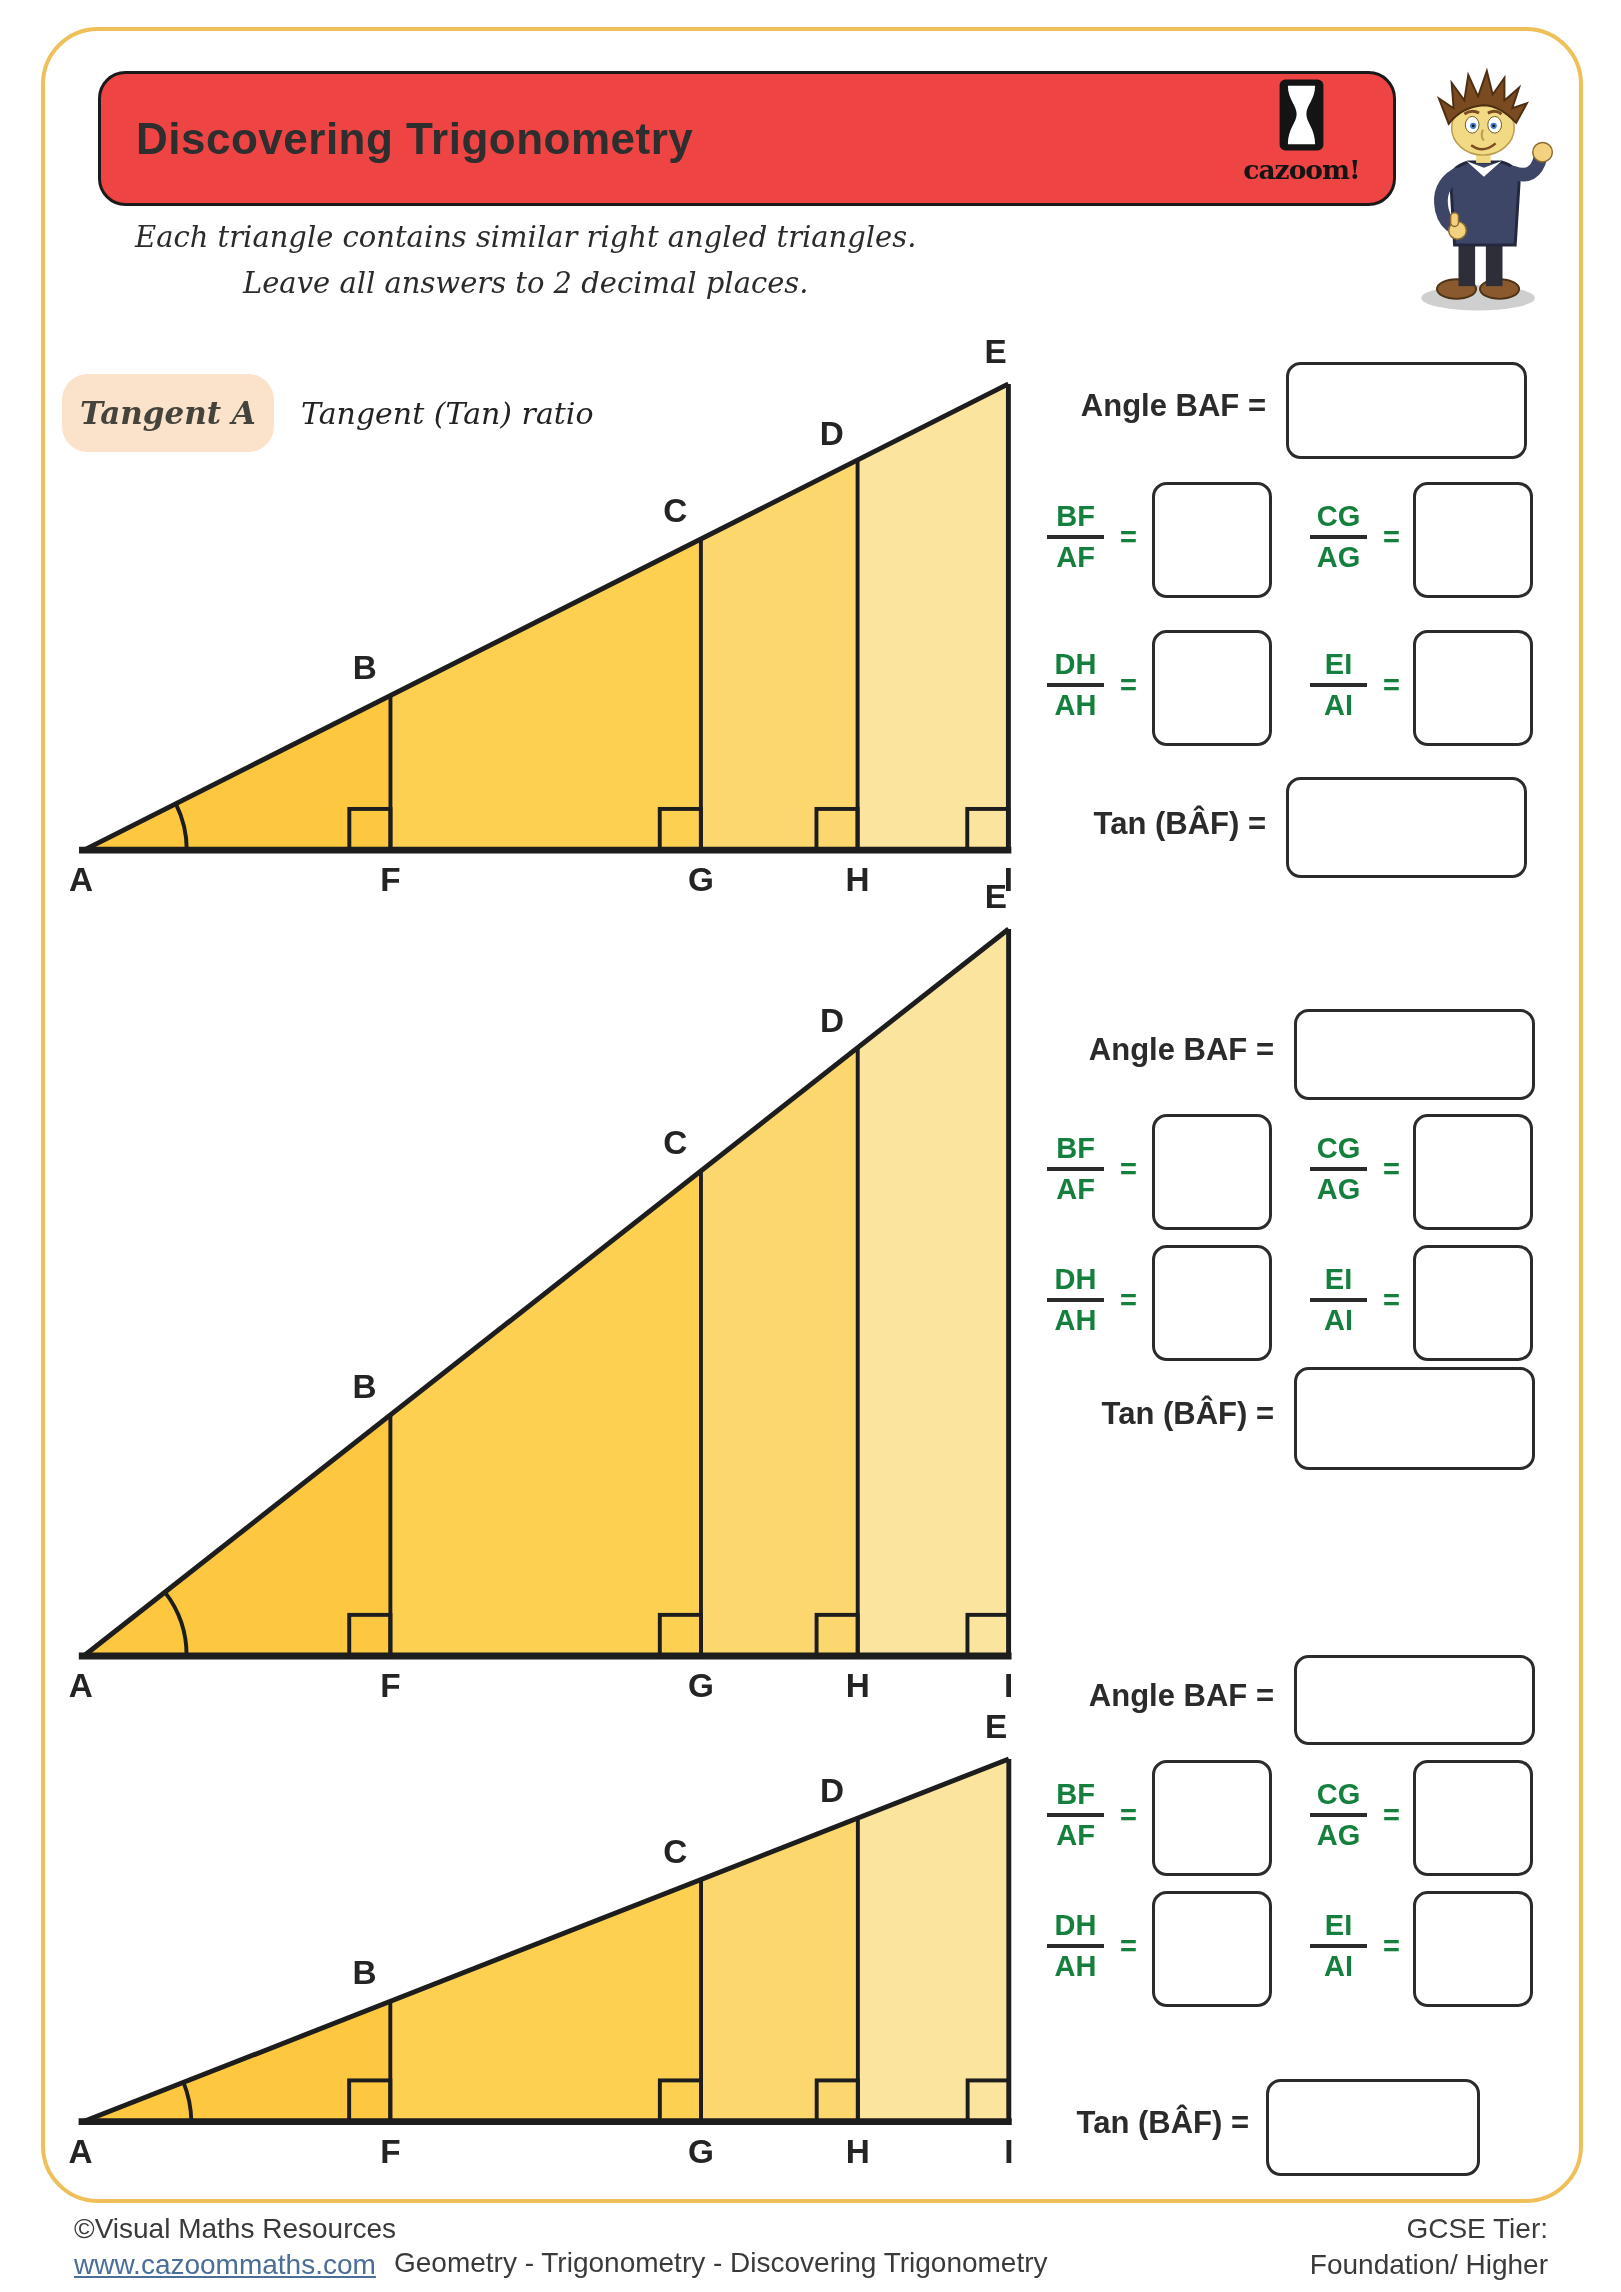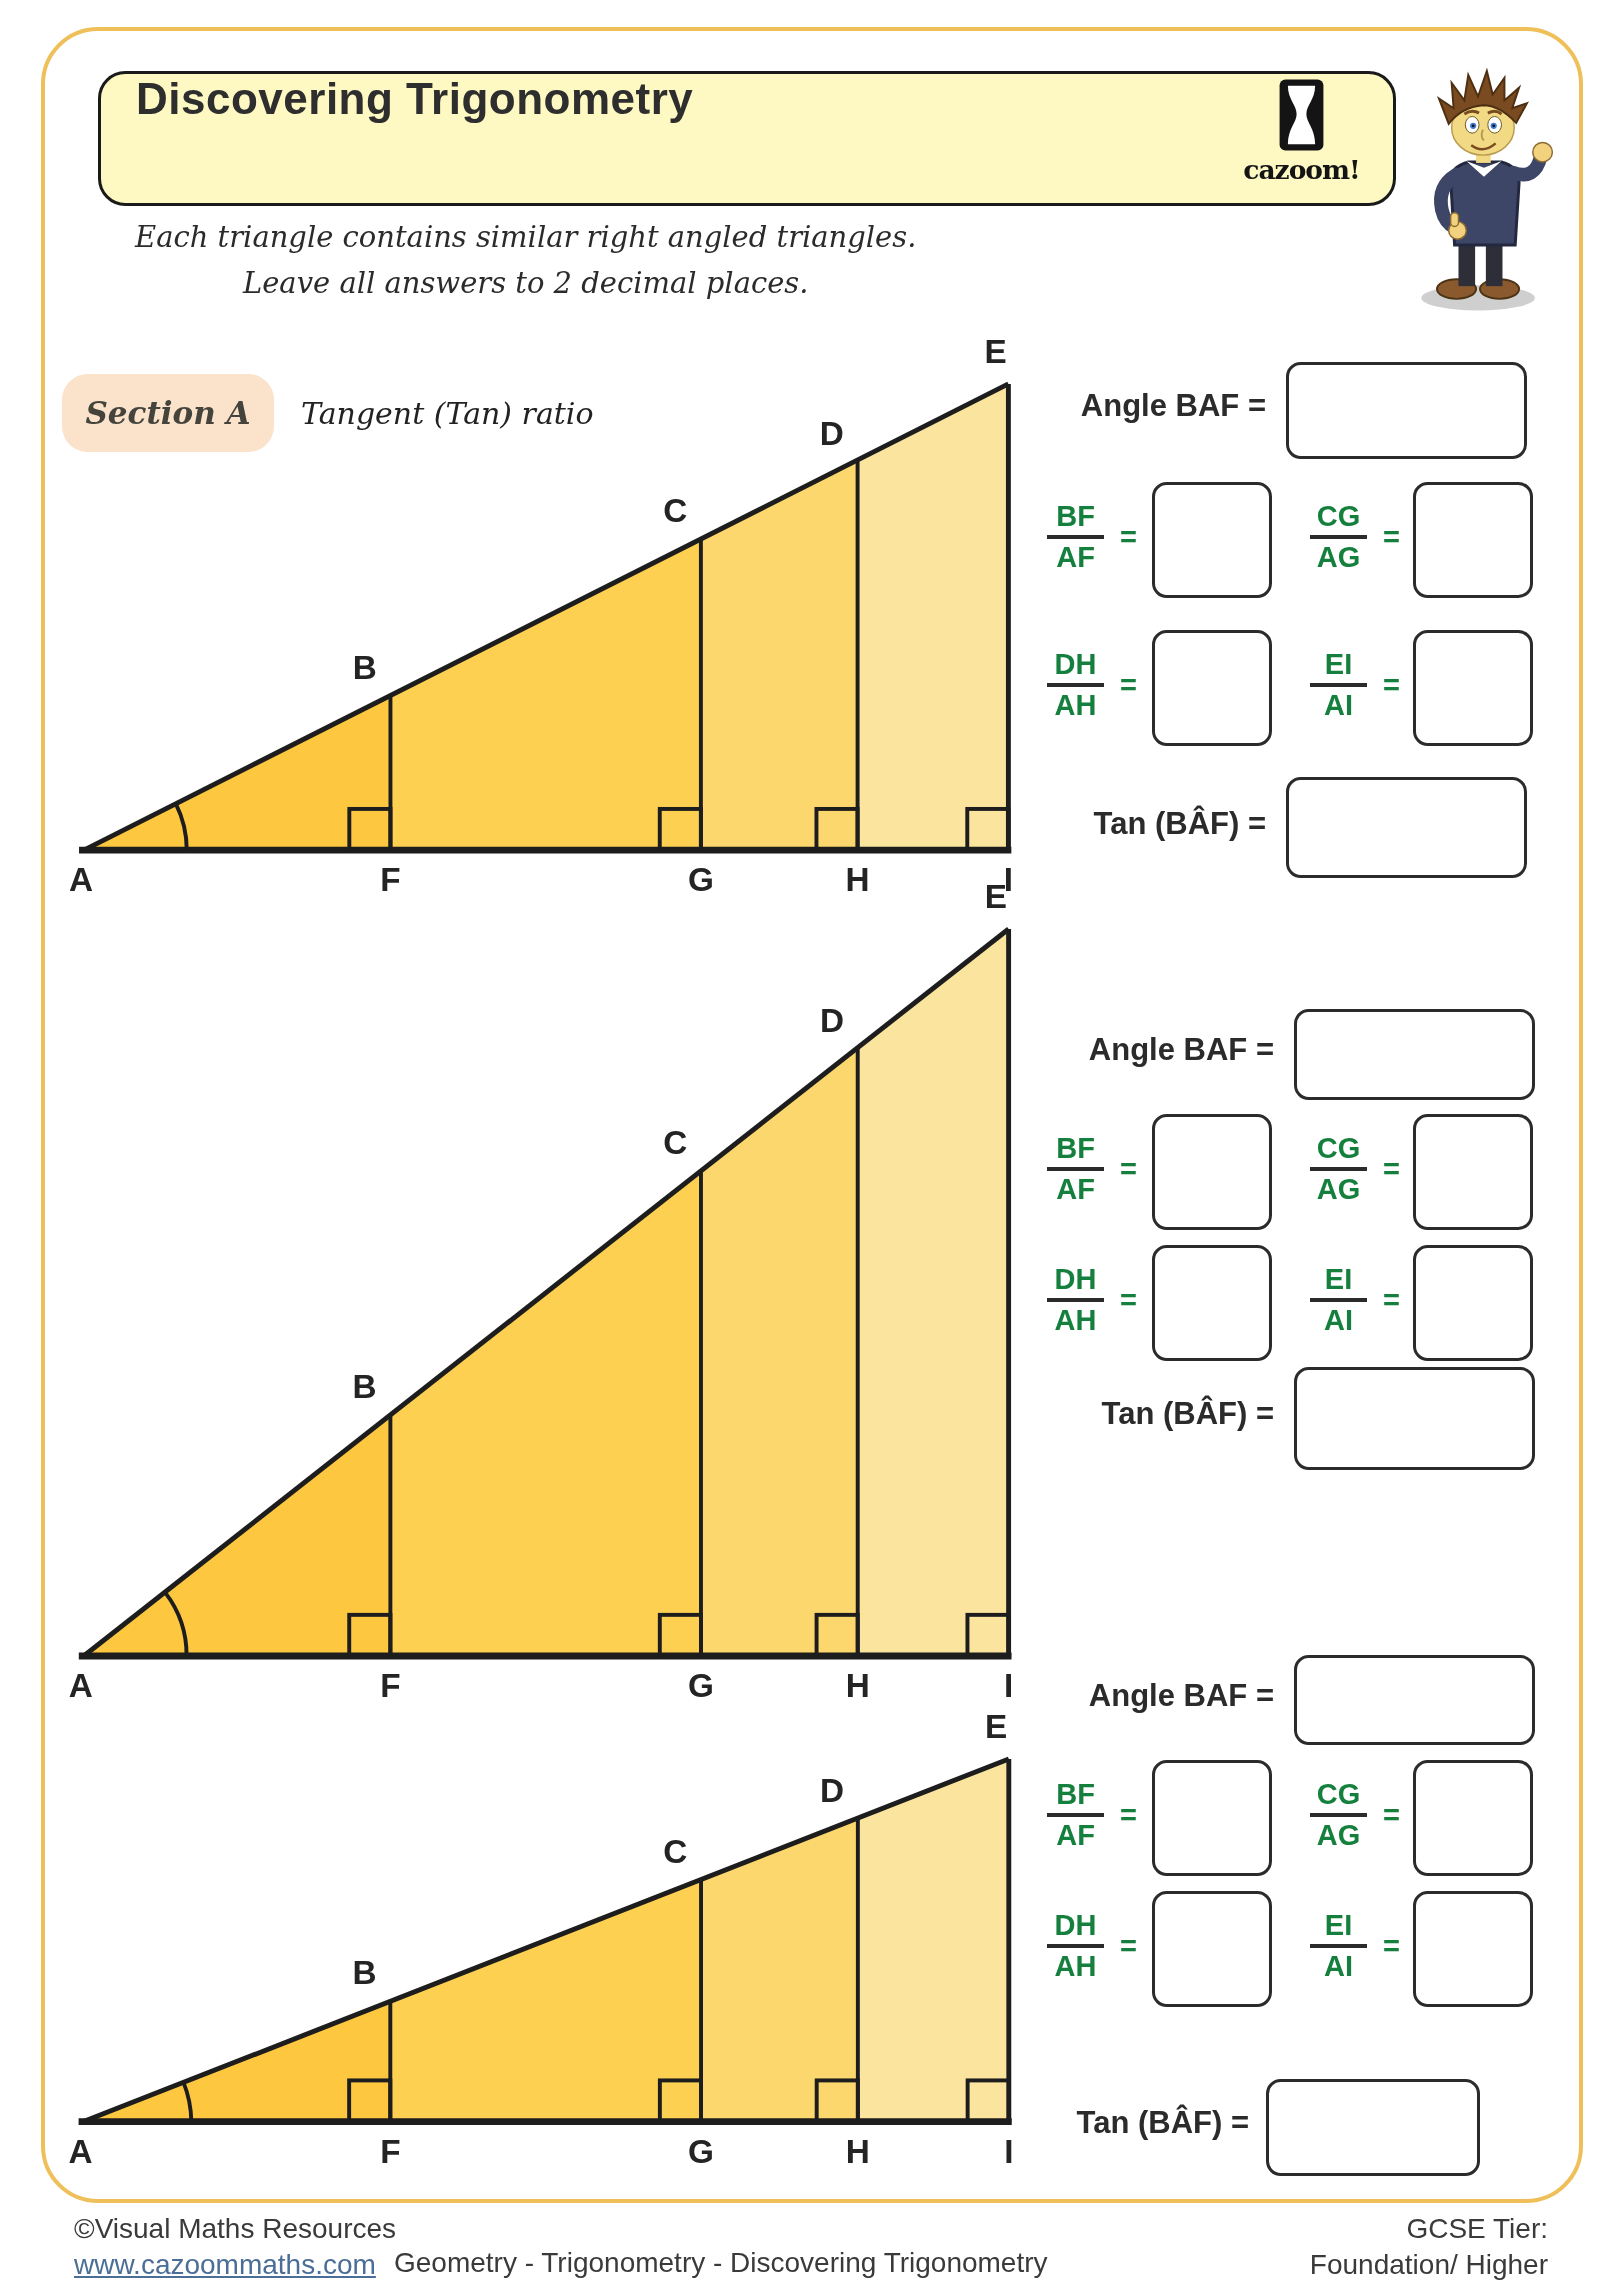--- a/index.html
+++ b/index.html
@@ -6,22 +6,22 @@
   .page {
     position:relative; width:1621px; height:2293px; background:#ffffff;
     font-family:"Liberation Sans", sans-serif; overflow:hidden;
   }
   .border-frame {
     position:absolute; left:41px; top:27.4px; width:1534px; height:2168px;
     border:4.9px solid var(--frame,#efc05a); border-radius:57px; background:transparent;
   }
   .header-box {
     position:absolute; left:98px; top:71px; width:1292px; height:129px;
-    border:3.9px solid #1a1a1a; border-radius:27.4px; background:#fef9c3;
-    display:flex; 
+    border:3.9px solid #1a1a1a; border-radius:27.4px; background:#ef4444;
+    display:flex; align-items:center;
   }
   .header-title {
     margin-left:35px; font-size:44px; font-weight:bold; color:#2e2e2e; letter-spacing:0.5px;
   }
   .logo {
     position:absolute; left:1227px; top:78px; width:149px; height:120px;
     display:flex; flex-direction:column; align-items:center; justify-content:flex-start;
   }
   .logo-caption {
     font-family:"DejaVu Serif", serif; font-weight:bold; font-size:26.5px; color:#141414; margin-top:2px; letter-spacing:-1px;
@@ -113,21 +113,21 @@
     <path d="M 93 80 q -3 7 1 11" stroke="#b99b4e" stroke-width="2" fill="none"></path>
     <path d="M 81 96 Q 93 105 106 94" stroke="#7a4a21" stroke-width="2.5" fill="none"></path>
     <path d="M 58 74 L 48 48 L 63 58 L 61 32 L 74 50 L 78 24 L 88 46 L 97 20 L 103 44 L 115 27 L 115 50 L 130 37 L 123 58 L 138 53 L 127 73 Q 110 55 93 55 Q 71 57 58 74 Z" fill="#7a4a21" stroke="#4d2f12" stroke-width="2"></path>
   </svg>
 
   <div class="instructions">
     <div>Each triangle contains similar right angled triangles.</div>
     <div>Leave all answers to 2 decimal places.</div>
   </div>
 
-  <div class="badge">Section A</div>
+  <div class="badge">Tangent A</div>
   <div class="subtitle">Tangent (Tan) ratio</div>
 
   <svg class="tri-svg" style="left:59px; top:333px;" width="990" height="568" viewBox="0 0 1010 580">
     <polygon points="25,528 338,370 338,528" style="fill:var(--band1)"></polygon>
     <polygon points="338,528 338,370 655,210 655,528" style="fill:var(--band2)"></polygon>
     <polygon points="655,528 655,210 815,130 815,528" style="fill:var(--band3)"></polygon>
     <polygon points="815,528 815,130 969,52 969,528" style="fill:var(--band4)"></polygon>
     <line class="edge" x1="338" y1="528" x2="338" y2="370" stroke-width="4"></line>
     <line class="edge" x1="655" y1="528" x2="655" y2="210" stroke-width="4"></line>
     <line class="edge" x1="815" y1="528" x2="815" y2="130" stroke-width="4"></line>

